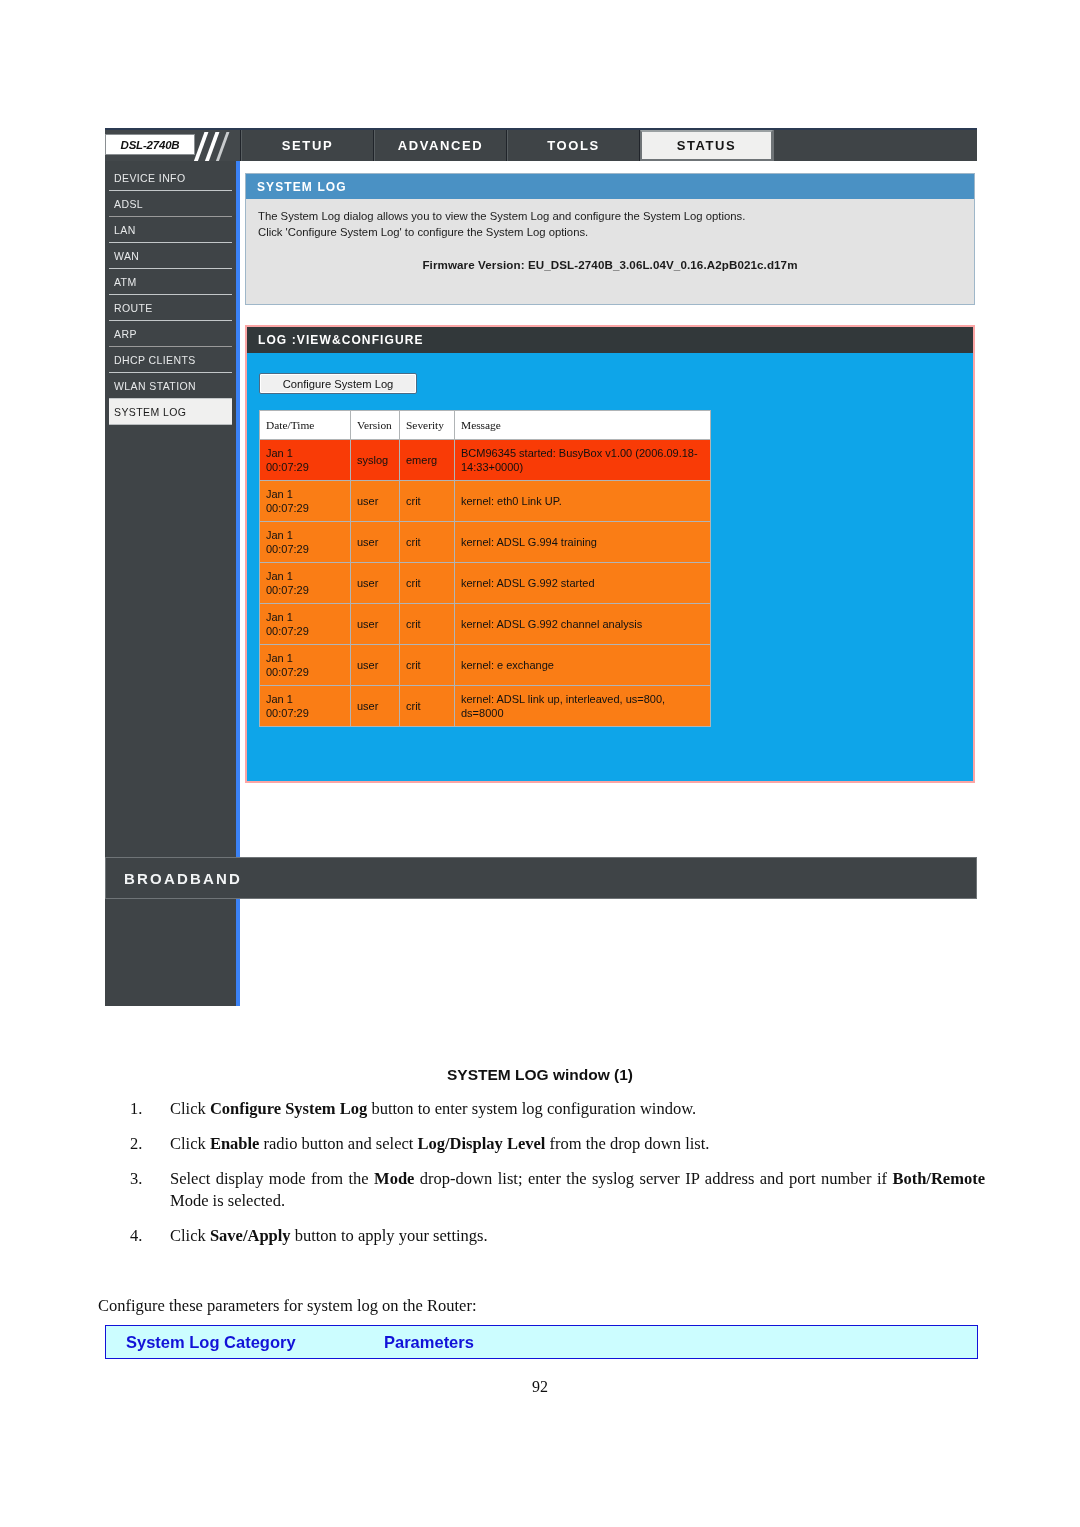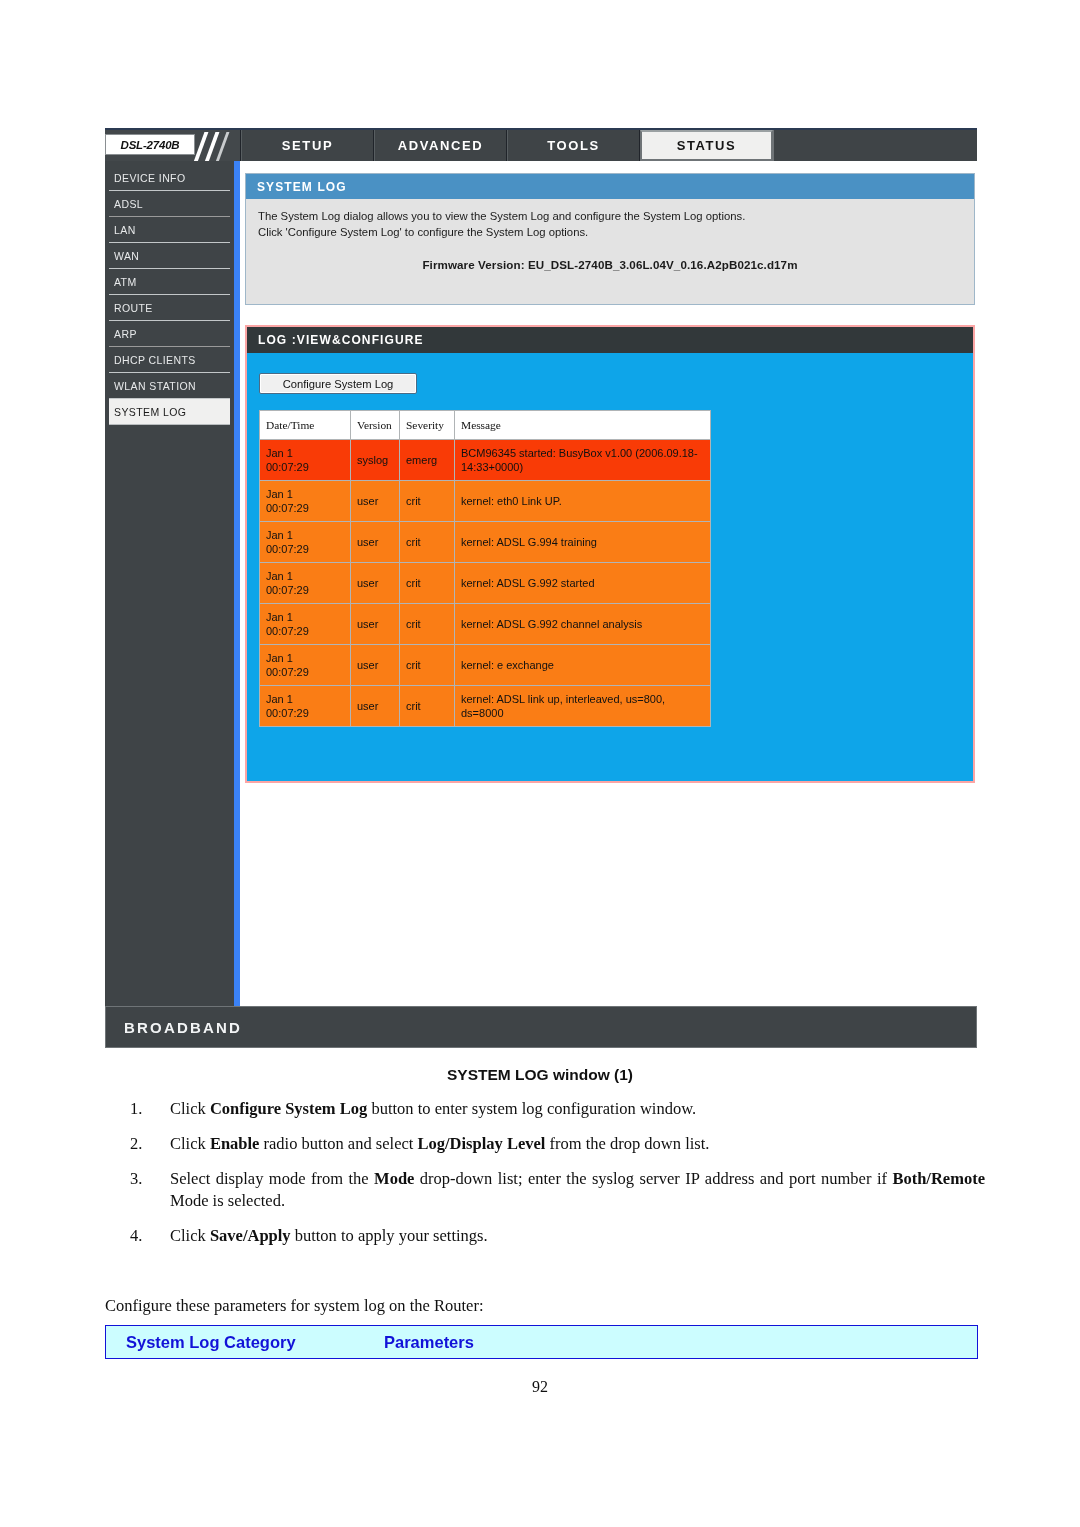--- a/index.html
+++ b/index.html
@@ -14,21 +14,21 @@
     font-family: "Liberation Serif", serif;
     overflow: hidden;
   }
 
   
   .router-shot {
     position: absolute;
     left: 105px;
     top: 128px;
     width: 872px;
-    height: 920px;
+    height: 771px;
     background: #ffffff;
     font-family: "Liberation Sans", sans-serif;
     padding-left: 35px;
   }
 
   
   .nav-bar {
     position: absolute;
     left: 0; top: 0;
     width: 872px;
@@ -111,21 +111,21 @@
     left: 0; top: 33px;
     width: 872px;
     height: 845px;
   }
   .sidebar {
     position: absolute;
     left: 0; top: 0;
     width: 135px;
     height: 845px;
     background: #3f4447;
-    border-right: 6px solid #3b82f6;
+    border-right: 4px solid #3b82f6;
     box-sizing: border-box;
     padding-top: 4px;
   }
   .side-item {
     height: 26px;
     margin: 0 4px;
     padding-left: 5px;
     color: #e8eaeb;
     font-size: 10.5px;
     letter-spacing: 0.4px;
@@ -306,21 +306,21 @@
     display: flex;
     margin-bottom: 13px;
     line-height: 22px;
   }
   .step-num { width: 40px; flex: 0 0 40px; }
   .step-text { flex: 1; text-align: justify; }
   .b { font-weight: bold; }
 
   .para-intro {
     position: absolute;
-    left: 105px; top: 1296px;
+    left: 98px; top: 1296px;
     font-family: "Liberation Serif", serif;
     font-size: 16.5px;
     color: #101010;
   }
   .param-table {
     position: absolute;
     left: 105px; top: 1325px;
     width: 873px;
     height: 34px;
     background: #ccfdff;

